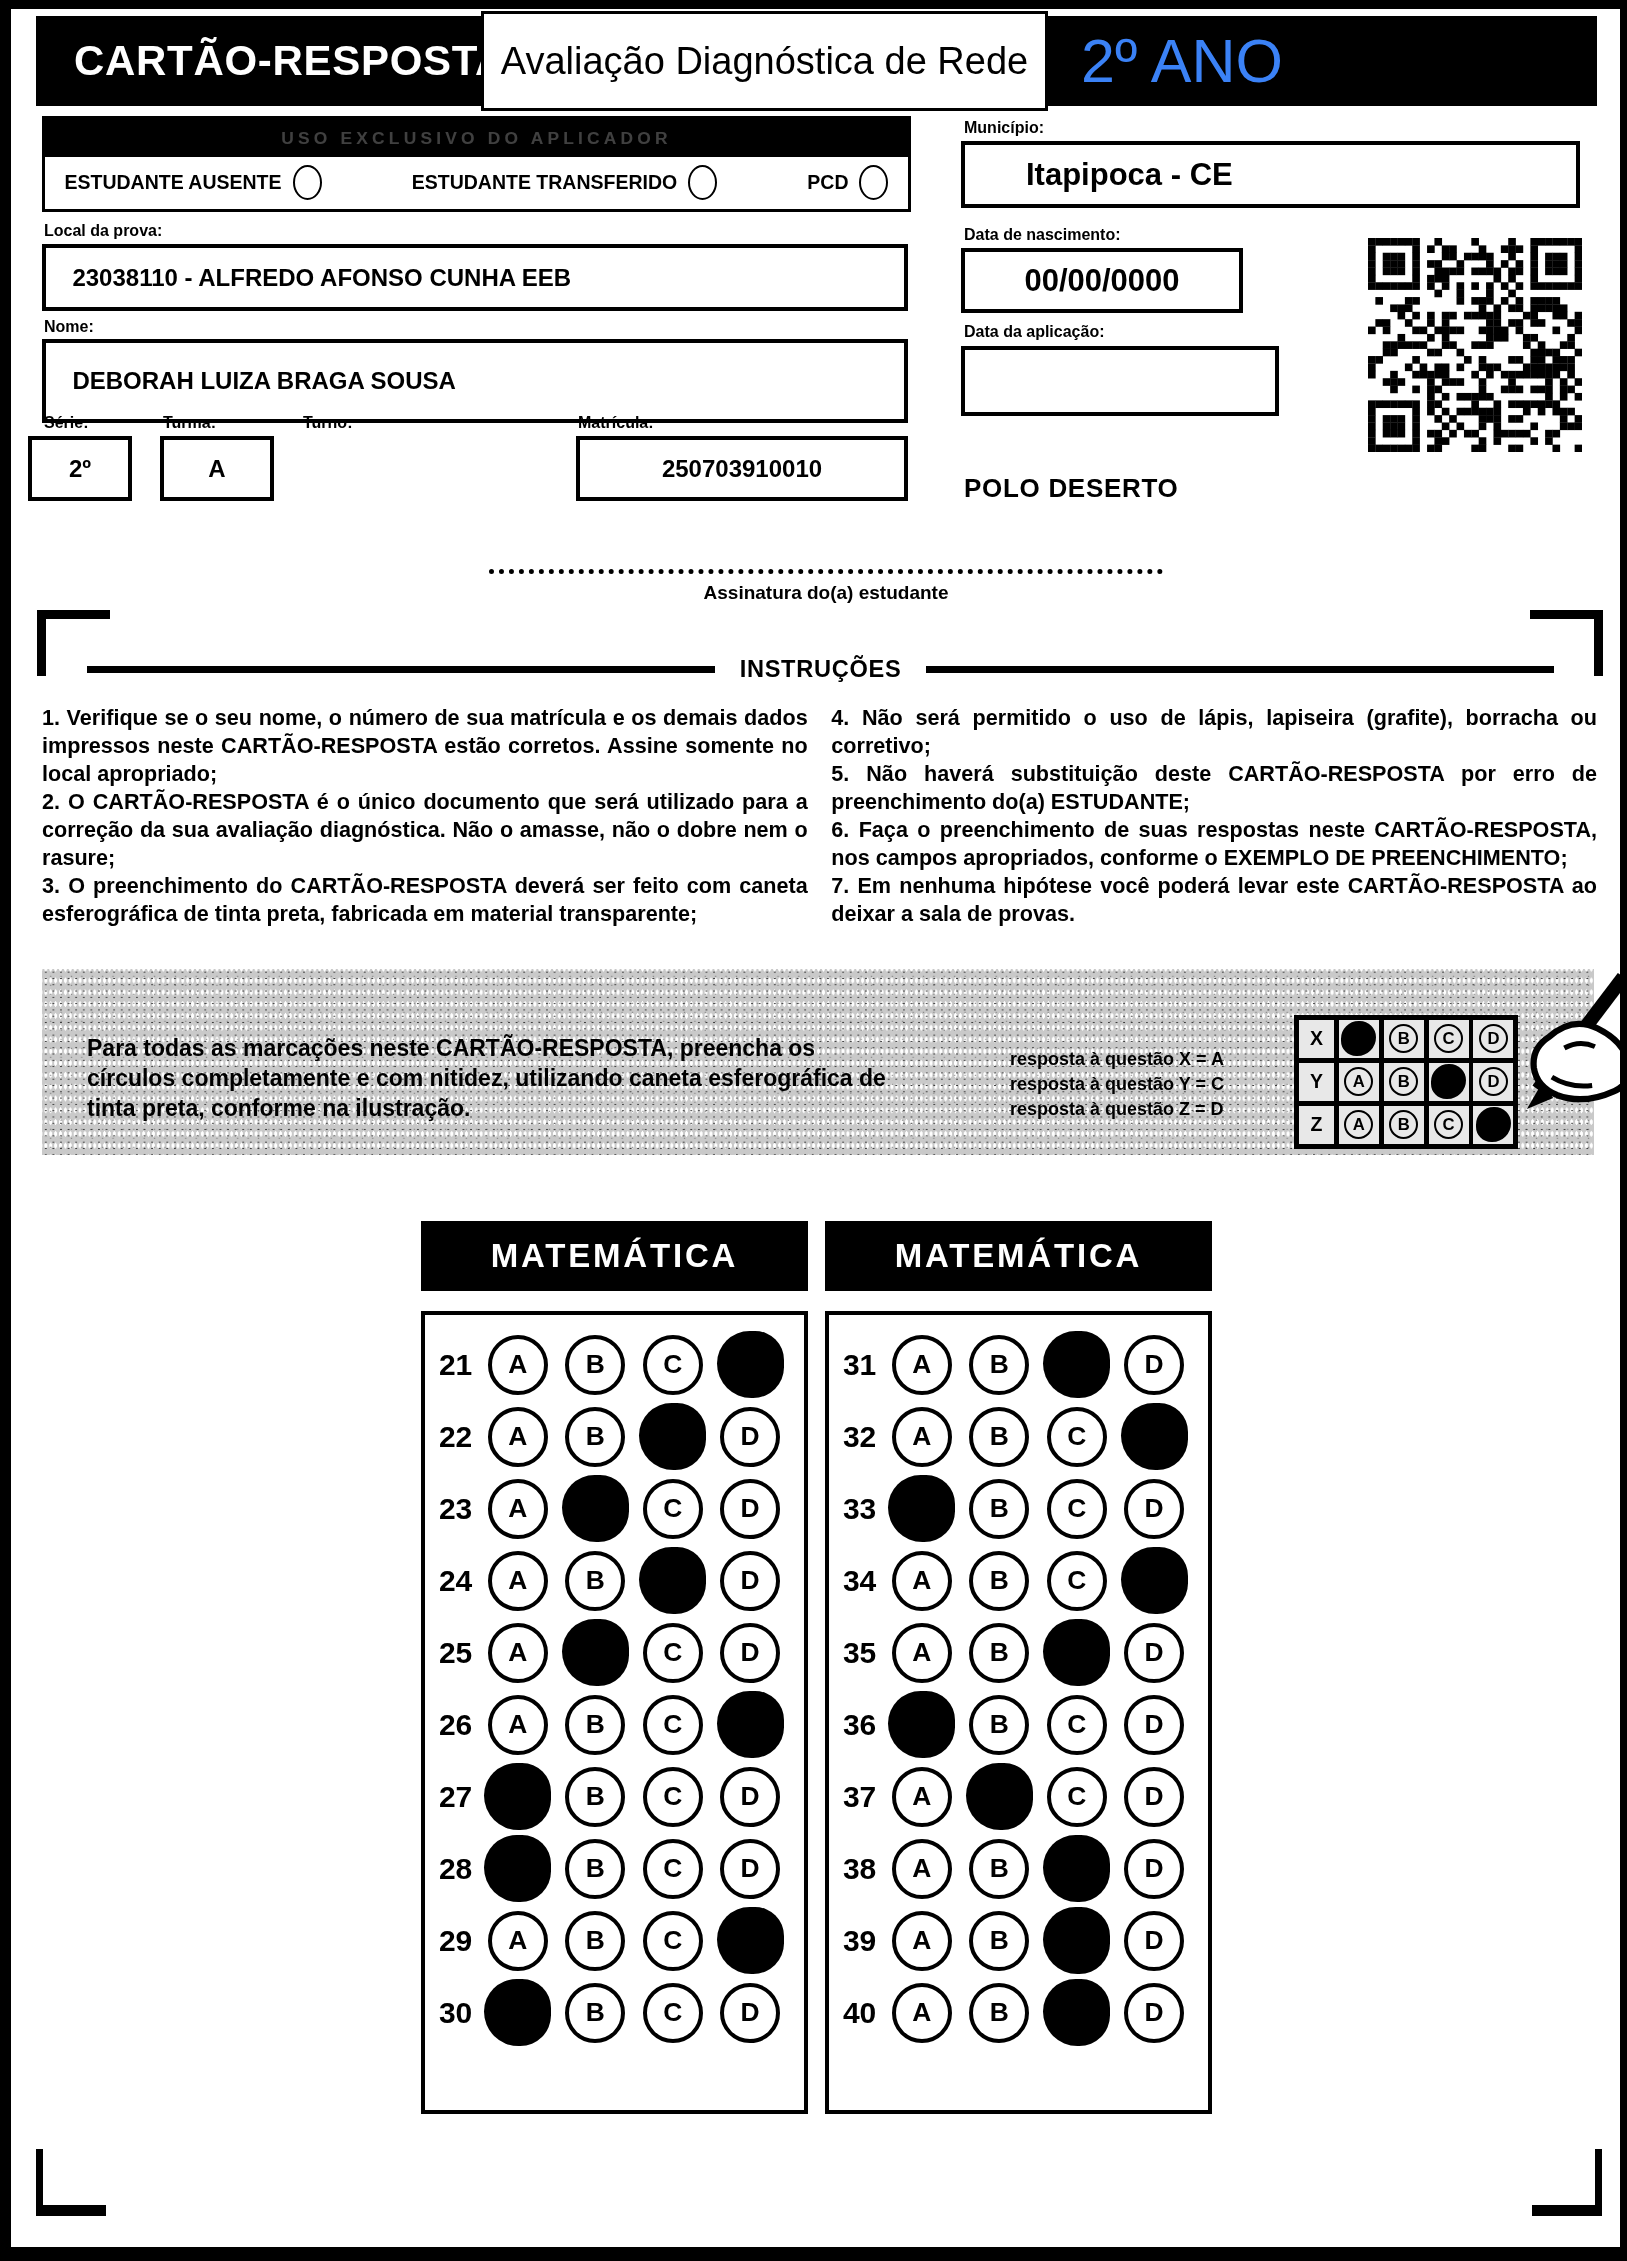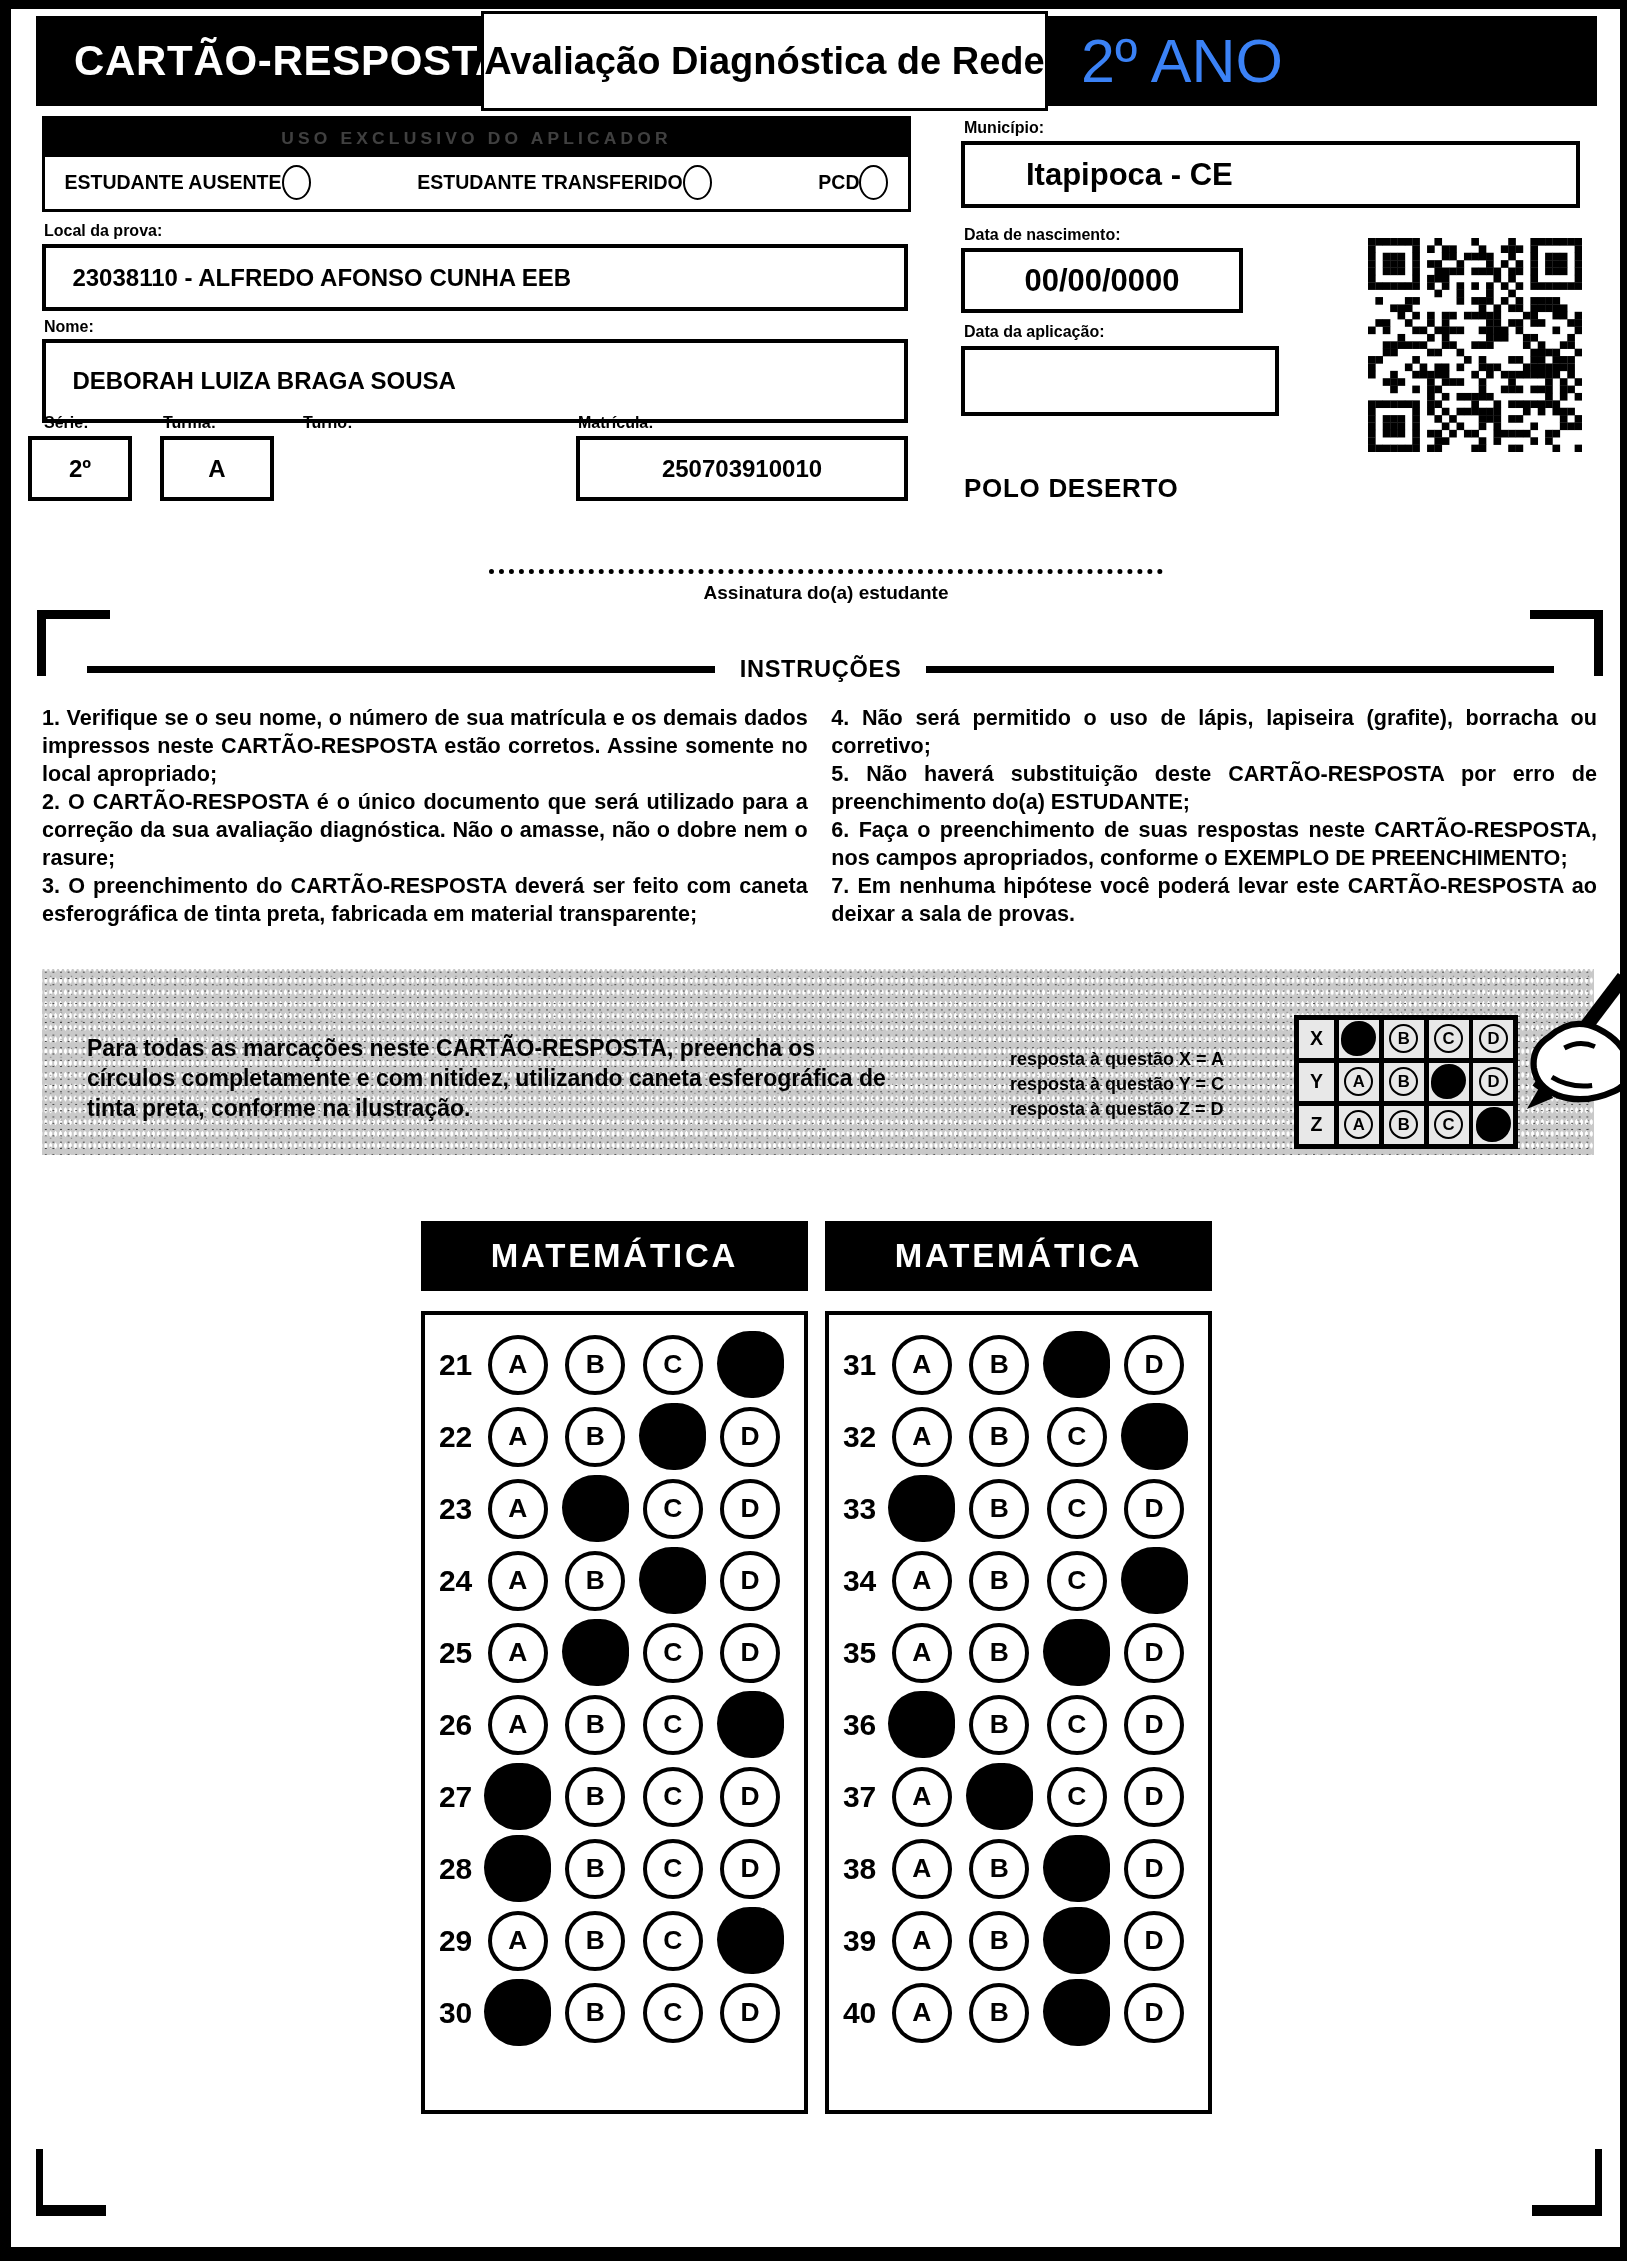--- a/index.html
+++ b/index.html
@@ -7,30 +7,30 @@
   .page{position:relative;width:1627px;height:2261px;box-sizing:border-box;
         border-top:9.7px solid #000;border-left:11px solid #000;border-right:7px solid #000;
         background:#fff;overflow:hidden;}
   .abs{position:absolute;}
 
   
   .header{left:25px;top:7px;width:1561px;height:90px;background:#000;display:flex;align-items:stretch;}
   .header-left{width:407px;display:flex;align-items:center;padding-left:38px;color:#fff;
                font-size:42px;font-weight:bold;letter-spacing:0.7px;white-space:nowrap;}
   .header-mid{width:567px;box-sizing:border-box;background:#fff;border:3.5px solid #000;margin:-4.9px 0;
-              display:flex;align-items:center;justify-content:center;font-size:38px;font-weight:bold;white-space:nowrap;}
+              display:flex;align-items:center;justify-content:center;font-size:38px;font-weight:normal;white-space:nowrap;}
   .header-right{flex:1;display:flex;align-items:center;padding-left:33px;color:#3b82f6;
                 font-size:61px;font-weight:normal;white-space:nowrap;}
 
   
   .aplicador{left:31px;top:107px;width:869px;height:96px;border:3.5px solid #000;box-sizing:border-box;background:#fff;}
   .aplicador-bar{height:38px;background:#000;display:flex;align-items:center;justify-content:center;
                  color:rgba(255,255,255,0.25);font-size:17.4px;font-weight:bold;letter-spacing:4.2px;}
   .cb-row{display:flex;align-items:center;justify-content:space-between;padding:0 19.5px;height:51px;}
-  .cb-item{display:flex;align-items:center;font-size:19.5px;font-weight:bold;white-space:nowrap;}
+  .cb-item{display:flex;align-items:center;gap:11px;font-size:19.5px;font-weight:bold;white-space:nowrap;}
   .cb-ellipse{width:25px;height:31px;border:2.8px solid #000;border-radius:50%;flex:0 0 auto;}
 
   .fld-label{position:absolute;font-size:16px;font-weight:bold;white-space:nowrap;}
   .fld-box{position:absolute;border:4.2px solid #000;box-sizing:border-box;background:#fff;
            display:flex;align-items:center;font-size:24px;font-weight:bold;white-space:nowrap;}
   .pad-l{padding-left:26.4px;}
   .centered{justify-content:center;}
 
   
   .qr{left:1357px;top:229px;width:214px;height:214px;}

